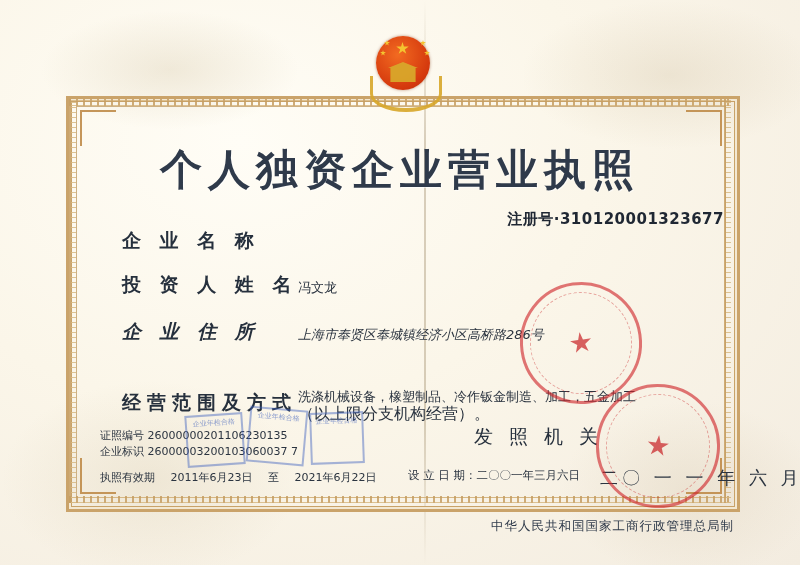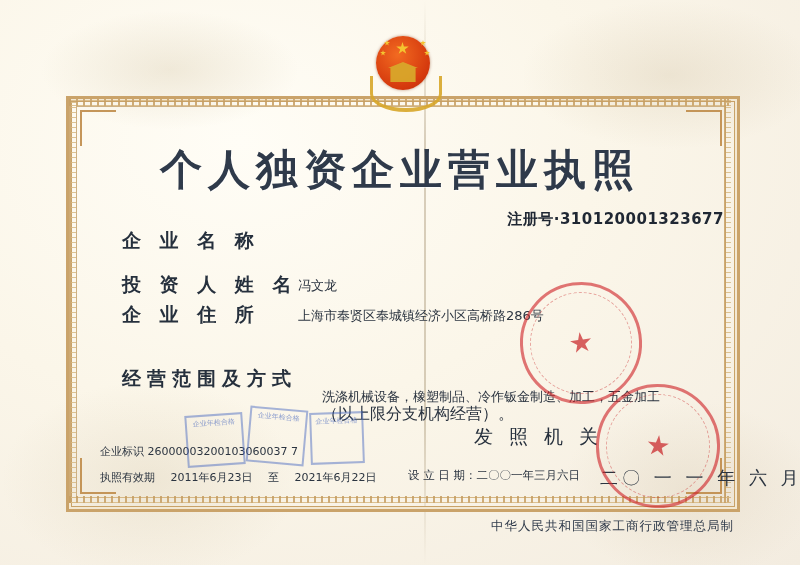--- a/index.html
+++ b/index.html
@@ -147,21 +147,21 @@
     font-weight: bold;
     color: #1f2733;
     letter-spacing: .5px;
   }
 
   
   .field {
     position: absolute;
     left: 122px;
     display: flex;
-    align-items: flex-start;
+    align-items: center;
   }
   .field .lbl {
     width: 176px;
     flex: 0 0 176px;
     font-family: "DejaVu Serif", "Liberation Serif", serif;
     font-size: 19px;
     font-weight: bold;
     color: #26303d;
     letter-spacing: 6px;
     white-space: nowrap;
@@ -169,22 +169,22 @@
   .field .val {
     font-family: "DejaVu Sans", "Liberation Sans", sans-serif;
     font-size: 13px;
     color: #2b3440;
     line-height: 17px;
     padding-top: 5px;
     white-space: pre-line;
   }
   #row-name  { top: 228px; }
   #row-owner { top: 272px; }
-  #row-addr  { top: 302px; }
-  #row-scope { top: 366px; gap: 24px; }
+  #row-addr  { top: 319px; font-style: italic; }
+  #row-scope { top: 366px; }
   #row-scope .val { max-width: 420px; }
 
   .scope-note {
     font-size: 16px;
     color: #2b3440;
     display: block;
   }
   .scope-bracket {
     font-size: 12px;
     font-weight: bold;
@@ -357,20 +357,24 @@
   </div>
 
   <div class="field" id="row-scope">
     <div class="lbl">经营范围及方式</div>
     <div class="val">
       <span>洗涤机械设备，橡塑制品、冷作钣金制造、加工，五金加工</span>
       <span class="scope-note">（以上限分支机构经营）。</span>
     </div>
   </div>
 
+  <div class="smallcode" id="code-1">
+    <span>证照编号</span>
+    <span>26000000201106230135</span>
+  </div>
   <div class="smallcode" id="code-2">
     <span>企业标识</span>
     <span>26000003200103060037 7</span>
   </div>
 
   <div id="validity">
     <span class="seg">执照有效期</span>
     <span class="seg">2011年6月23日</span>
     <span class="seg">至</span>
     <span class="seg">2021年6月22日</span>

